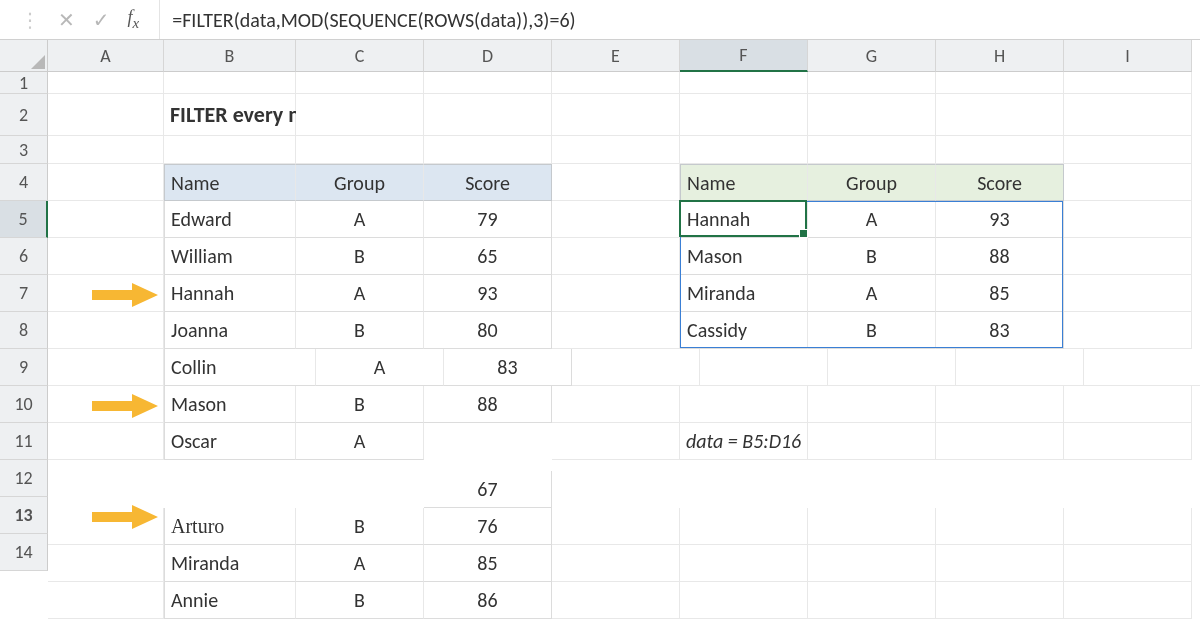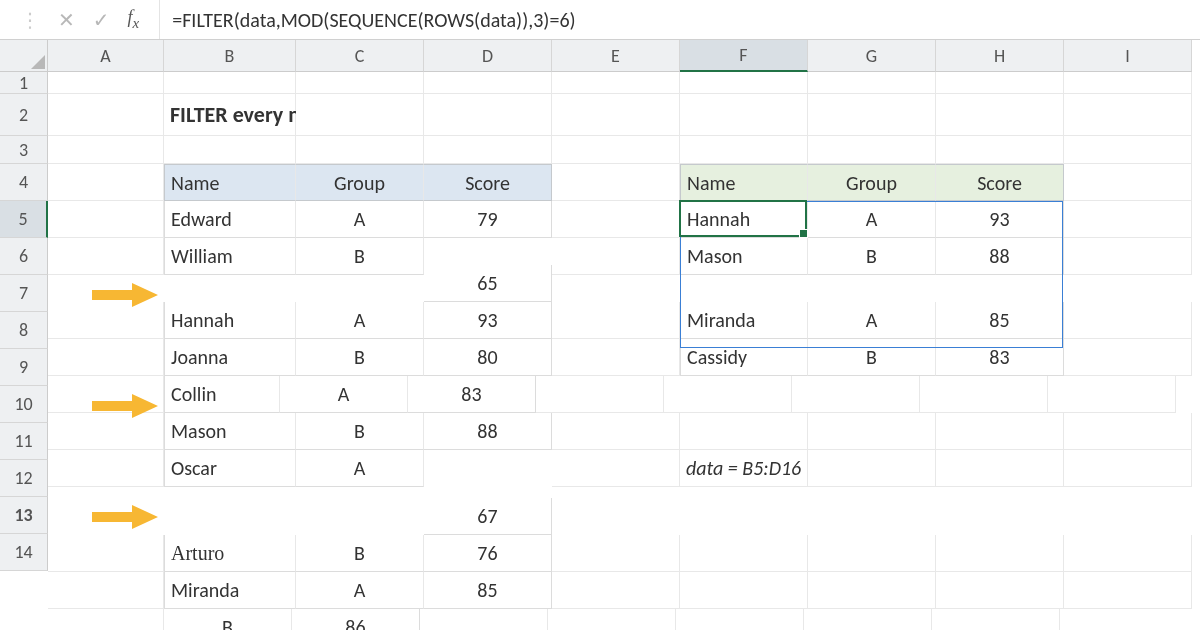--- a/index.html
+++ b/index.html
@@ -236,21 +236,21 @@
         <div class="cell cw-E" style="width: 128px; height: 37px;"></div>
         <div class="cell cw-F tbl first" style="width: 128px; height: 37px;">Hannah</div>
         <div class="cell cw-G tbl center" style="width: 128px; height: 37px;">A</div>
         <div class="cell cw-H tbl last center" style="width: 128px; height: 37px;">93</div>
         <div class="cell cw-I" style="width: 128px; height: 37px;"></div>
       </div>
       <div class="gridrow">
         <div class="cell cw-A" style="width: 116px; height: 37px;"></div>
         <div class="cell cw-B tbl first" style="width: 132px; height: 37px;">William</div>
         <div class="cell cw-C tbl center" style="width: 128px; height: 37px;">B</div>
-        <div class="cell cw-D tbl last center" style="width: 128px; height: 37px; margin-top: 27px;">65</div>
+        <div class="cell cw-D tbl last center" style="width: 128px; height: 37px;">65</div>
         <div class="cell cw-E" style="width: 128px; height: 37px;"></div>
         <div class="cell cw-F tbl first" style="width: 128px; height: 37px;">Mason</div>
         <div class="cell cw-G tbl center" style="width: 128px; height: 37px;">B</div>
         <div class="cell cw-H tbl last center" style="width: 128px; height: 37px;">88</div>
         <div class="cell cw-I" style="width: 128px; height: 37px;"></div>
       </div>
       <div class="gridrow">
         <div class="cell cw-A" style="width: 116px; height: 37px;"></div>
         <div class="cell cw-B tbl first" style="width: 132px; height: 37px;">Hannah</div>
         <div class="cell cw-C tbl center" style="width: 128px; height: 37px;">A</div>
@@ -267,21 +267,21 @@
         <div class="cell cw-C tbl center" style="width: 128px; height: 37px;">B</div>
         <div class="cell cw-D tbl last center" style="width: 128px; height: 37px;">80</div>
         <div class="cell cw-E" style="width: 128px; height: 37px;"></div>
         <div class="cell cw-F tbl first" style="width: 128px; height: 37px;">Cassidy</div>
         <div class="cell cw-G tbl center" style="width: 128px; height: 37px;">B</div>
         <div class="cell cw-H tbl last center" style="width: 128px; height: 37px;">83</div>
         <div class="cell cw-I" style="width: 128px; height: 37px;"></div>
       </div>
       <div class="gridrow">
         <div class="cell cw-A" style="width: 116px; height: 37px;"></div>
-        <div class="cell cw-B tbl first" style="width: 116px; height: 37px;">Collin</div>
+        <div class="cell cw-B tbl first" style="width: 152px; height: 37px;">Collin</div>
         <div class="cell cw-C tbl center" style="width: 128px; height: 37px;">A</div>
         <div class="cell cw-D tbl last center" style="width: 128px; height: 37px;">83</div>
         <div class="cell cw-E" style="width: 128px; height: 37px;"></div>
         <div class="cell cw-F" style="width: 128px; height: 37px;"></div>
         <div class="cell cw-G" style="width: 128px; height: 37px;"></div>
         <div class="cell cw-H" style="width: 128px; height: 37px;"></div>
         <div class="cell cw-I" style="width: 128px; height: 37px;"></div>
       </div>
       <div class="gridrow">
         <div class="cell cw-A" style="width: 116px; height: 37px;"></div>
@@ -322,20 +322,21 @@
         <div class="cell cw-C tbl center" style="width: 128px; height: 37px;">A</div>
         <div class="cell cw-D tbl last center" style="width: 128px; height: 37px;">85</div>
         <div class="cell cw-E" style="width: 128px; height: 37px;"></div>
         <div class="cell cw-F" style="width: 128px; height: 37px;"></div>
         <div class="cell cw-G" style="width: 128px; height: 37px;"></div>
         <div class="cell cw-H" style="width: 128px; height: 37px;"></div>
         <div class="cell cw-I" style="width: 128px; height: 37px;"></div>
       </div>
       <div class="gridrow">
         <div class="cell cw-A" style="width: 116px; height: 37px;"></div>
+        <div class="cell cw-B tbl first" style="width: 132px; height: 37px;">Annie</div>
         <div class="cell cw-C tbl center" style="width: 128px; height: 37px;">B</div>
         <div class="cell cw-D tbl last center" style="width: 128px; height: 37px;">86</div>
         <div class="cell cw-E" style="width: 128px; height: 37px;"></div>
         <div class="cell cw-F" style="width: 128px; height: 37px;"></div>
         <div class="cell cw-G" style="width: 128px; height: 37px;"></div>
         <div class="cell cw-H" style="width: 128px; height: 37px;"></div>
         <div class="cell cw-I" style="width: 128px; height: 37px;"></div>
       </div>
     </div>
 </div>

